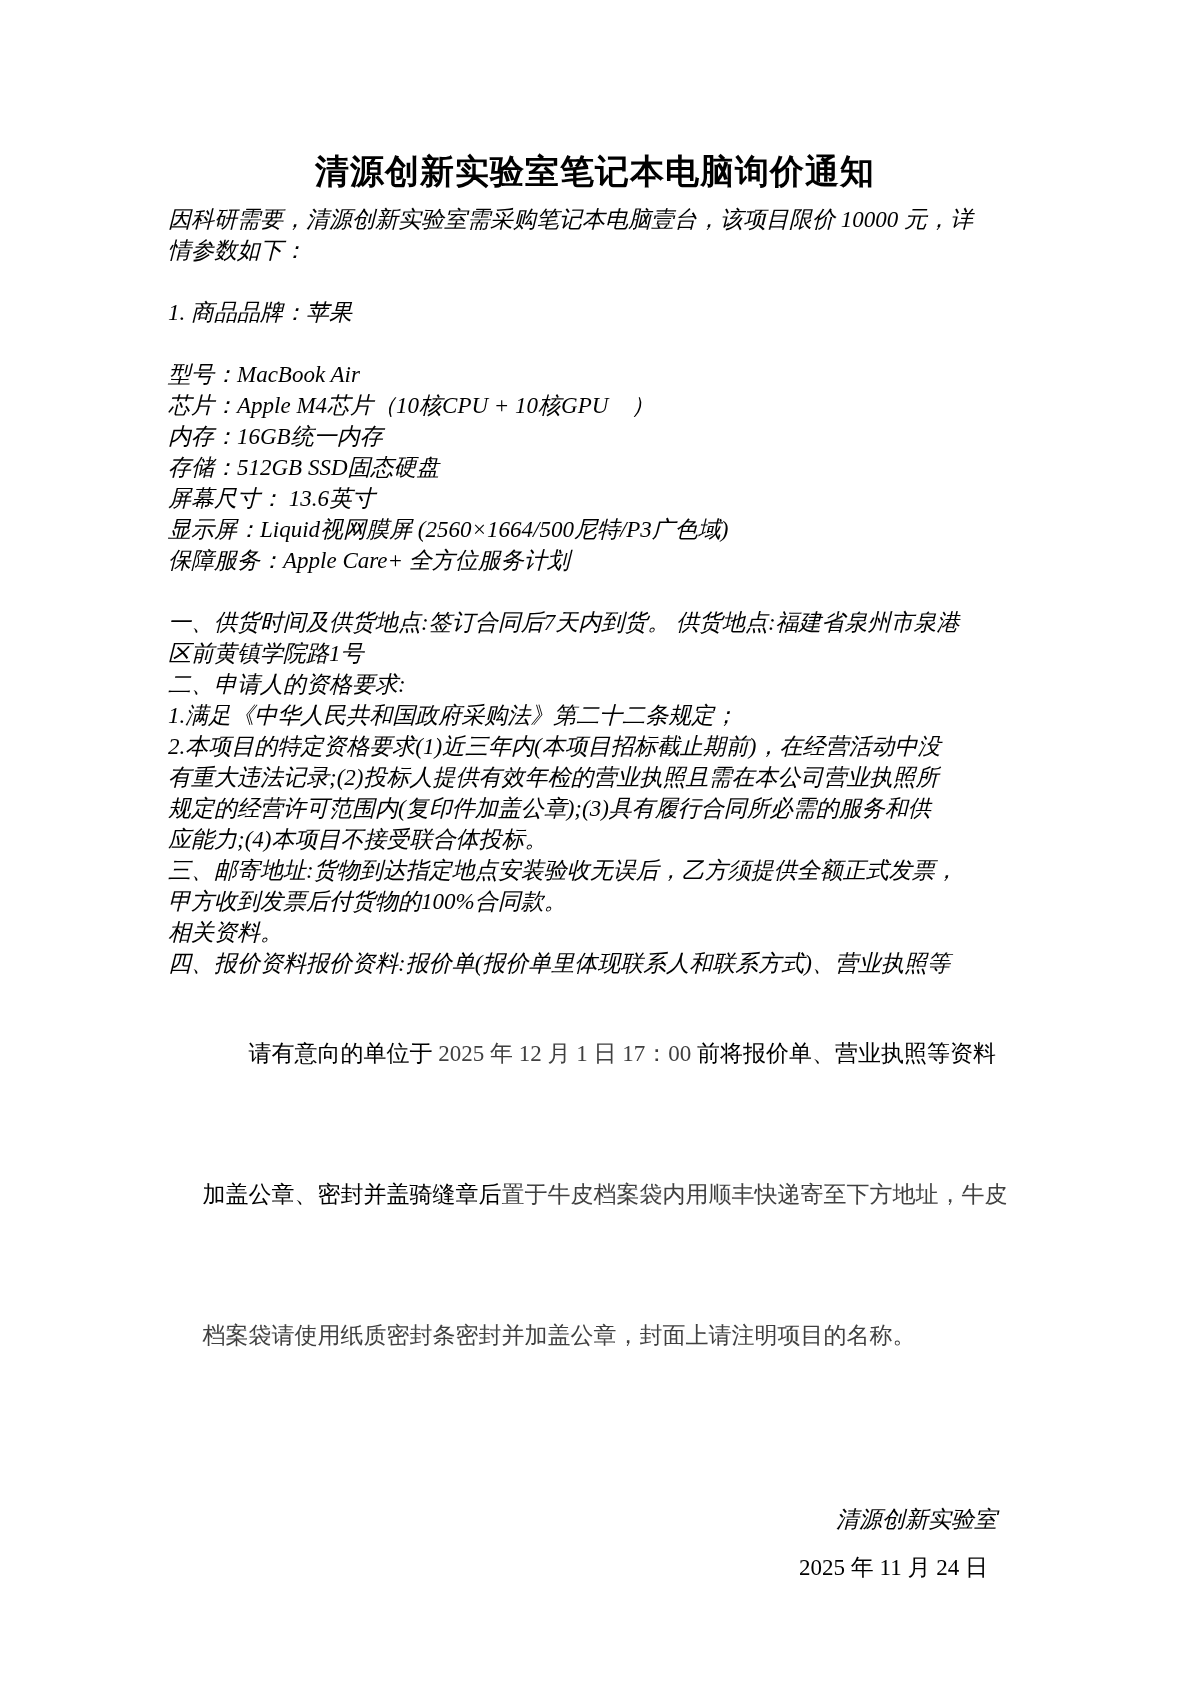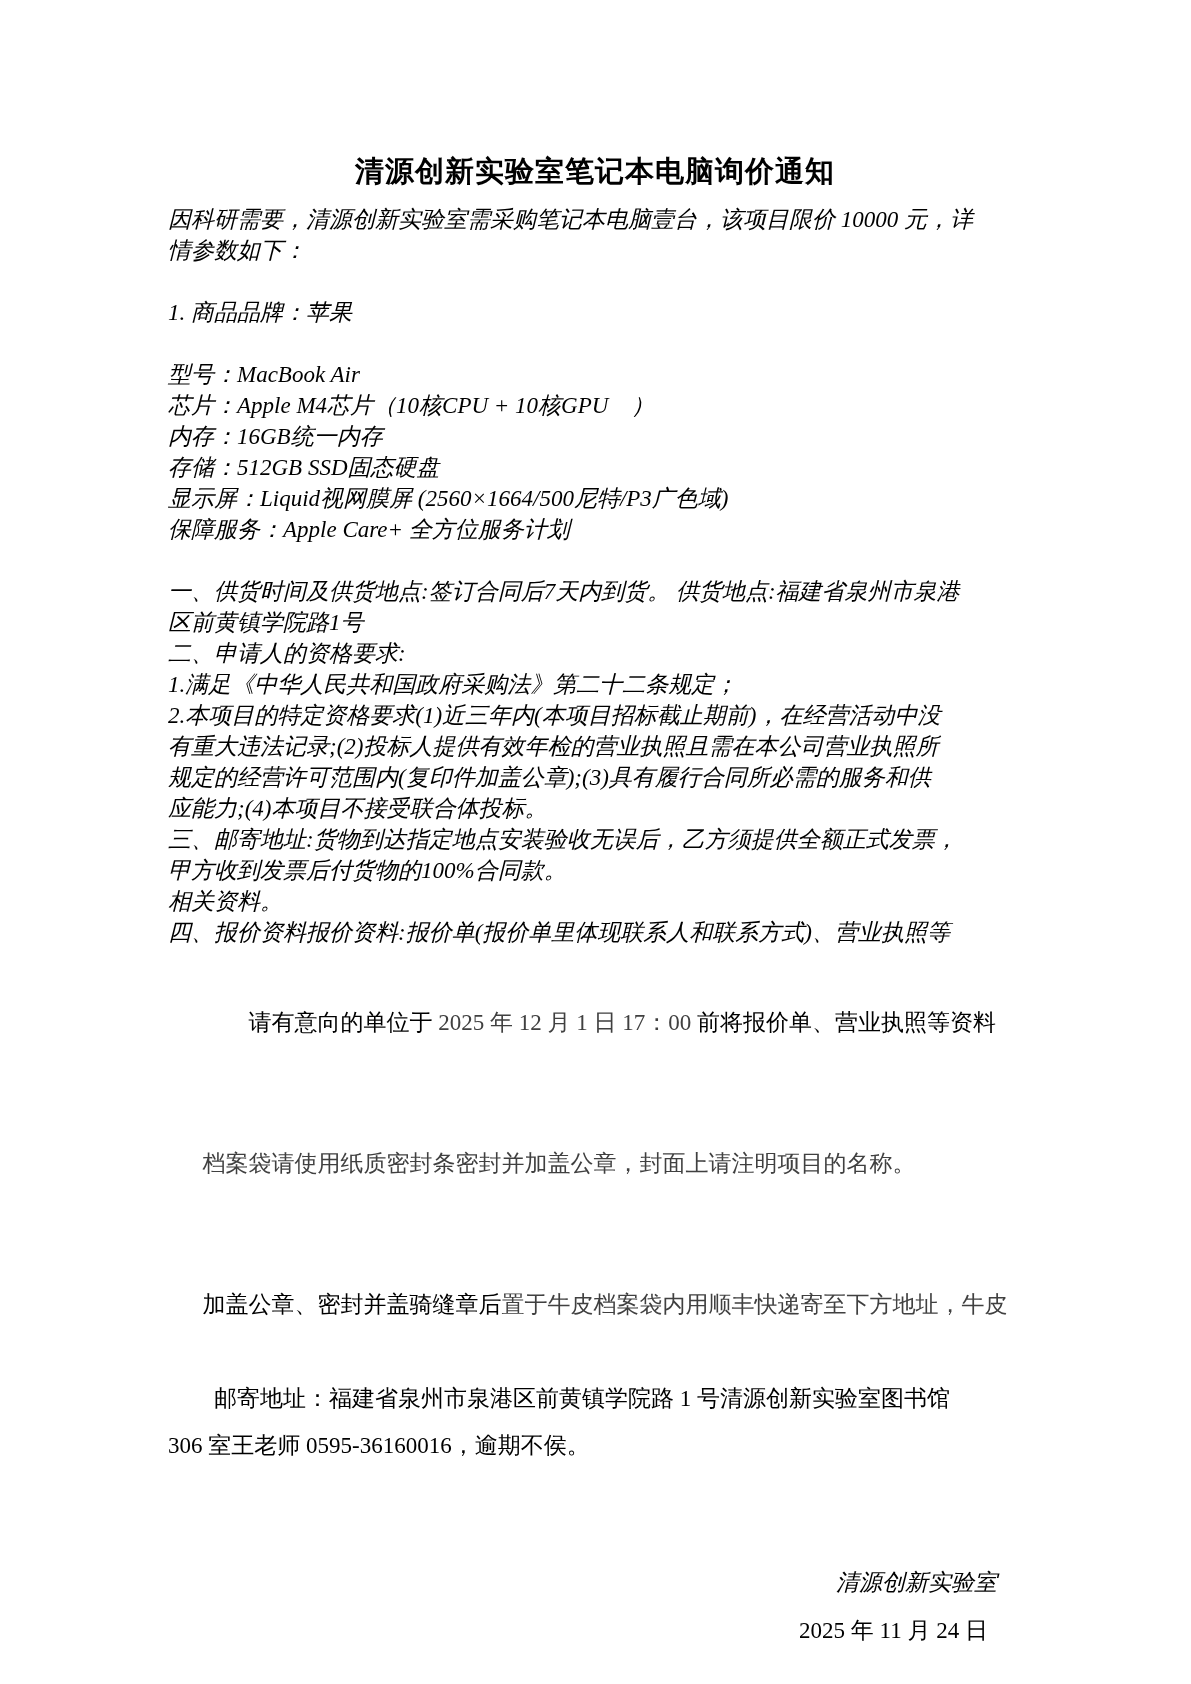--- a/index.html
+++ b/index.html
@@ -15,21 +15,21 @@
     padding: 152px 169px 40px 168px;
     background: #ffffff;
     color: #000000;
     font-family: "Liberation Serif", "DejaVu Serif", serif;
     font-size: 23px;
     overflow: hidden;
   }
   .doc-title {
     font-family: "Liberation Sans", "DejaVu Sans", sans-serif;
     font-weight: 700;
-    font-size: 29px;
+    font-size: 34px;
     line-height: 38px;
     text-align: center;
     margin: 0 0 14px 0;
     letter-spacing: 1px;
   }
   .line {
     line-height: 31px;
     white-space: pre;
     font-style: italic;
   }
@@ -67,20 +67,21 @@
 
   <div class="line">1. 商品品牌：苹果</div>
 
   <div class="gap"></div>
 
   <div>
     <div class="line">型号：MacBook Air</div>
     <div class="line">芯片：Apple M4芯片（10核CPU + 10核GPU　）</div>
     <div class="line">内存：16GB统一内存</div>
     <div class="line">存储：512GB SSD固态硬盘</div>
+    <div class="line">屏幕尺寸： 13.6英寸</div>
     <div class="line">显示屏：Liquid视网膜屏 (2560×1664/500尼特/P3广色域)</div>
     <div class="line">保障服务：Apple Care+ 全方位服务计划</div>
   </div>
 
   <div class="gap"></div>
 
   <div>
     <div class="line">一、供货时间及供货地点:签订合同后7天内到货。 供货地点:福建省泉州市泉港</div>
     <div class="line">区前黄镇学院路1号</div>
     <div class="line">二、申请人的资格要求:</div>
@@ -93,30 +94,26 @@
     <div class="line">甲方收到发票后付货物的100%合同款。</div>
     <div class="line">相关资料。</div>
     <div class="line">四、报价资料报价资料:报价单(报价单里体现联系人和联系方式)、营业执照等</div>
   </div>
 
   <div style="margin-top:4px;">
     <div class="line-loose indent">
       <span>请有意向的单位于 </span><span class="red">2025 年 12 月 1 日 17：00</span><span> 前将报价单、营业执照等资料</span>
     </div>
     <div class="line-loose">
-      <span class="red">档案袋请使用纸质密封条密封并加盖公章，封面上请注明项目的名称。</span>
+      <span>加盖公章、密封并盖骑缝章后</span><span class="red">置于牛皮档案袋内用顺丰快递寄至下方地址，牛皮</span>
     </div>
     <div class="line-loose">
-      <span>加盖公章、密封并盖骑缝章后</span><span class="red">置于牛皮档案袋内用顺丰快递寄至下方地址，牛皮</span>
+      <span class="red">档案袋请使用纸质密封条密封并加盖公章，封面上请注明项目的名称。</span>
     </div>
   </div>
 
-  <div>
-    <div class="line-loose indent">邮寄地址：福建省泉州市泉港区前黄镇学院路 1 号清源创新实验室图书馆</div>
-    <div class="line-loose">306 室王老师 0595-36160016，逾期不侯。</div>
-  </div>
 
   <div class="signature">
     <div class="sig-line sig-org">清源创新实验室</div>
     <div class="sig-line sig-date">2025 年 11 月 24 日</div>
   </div>
 
 </div>
 
 </body></html>

